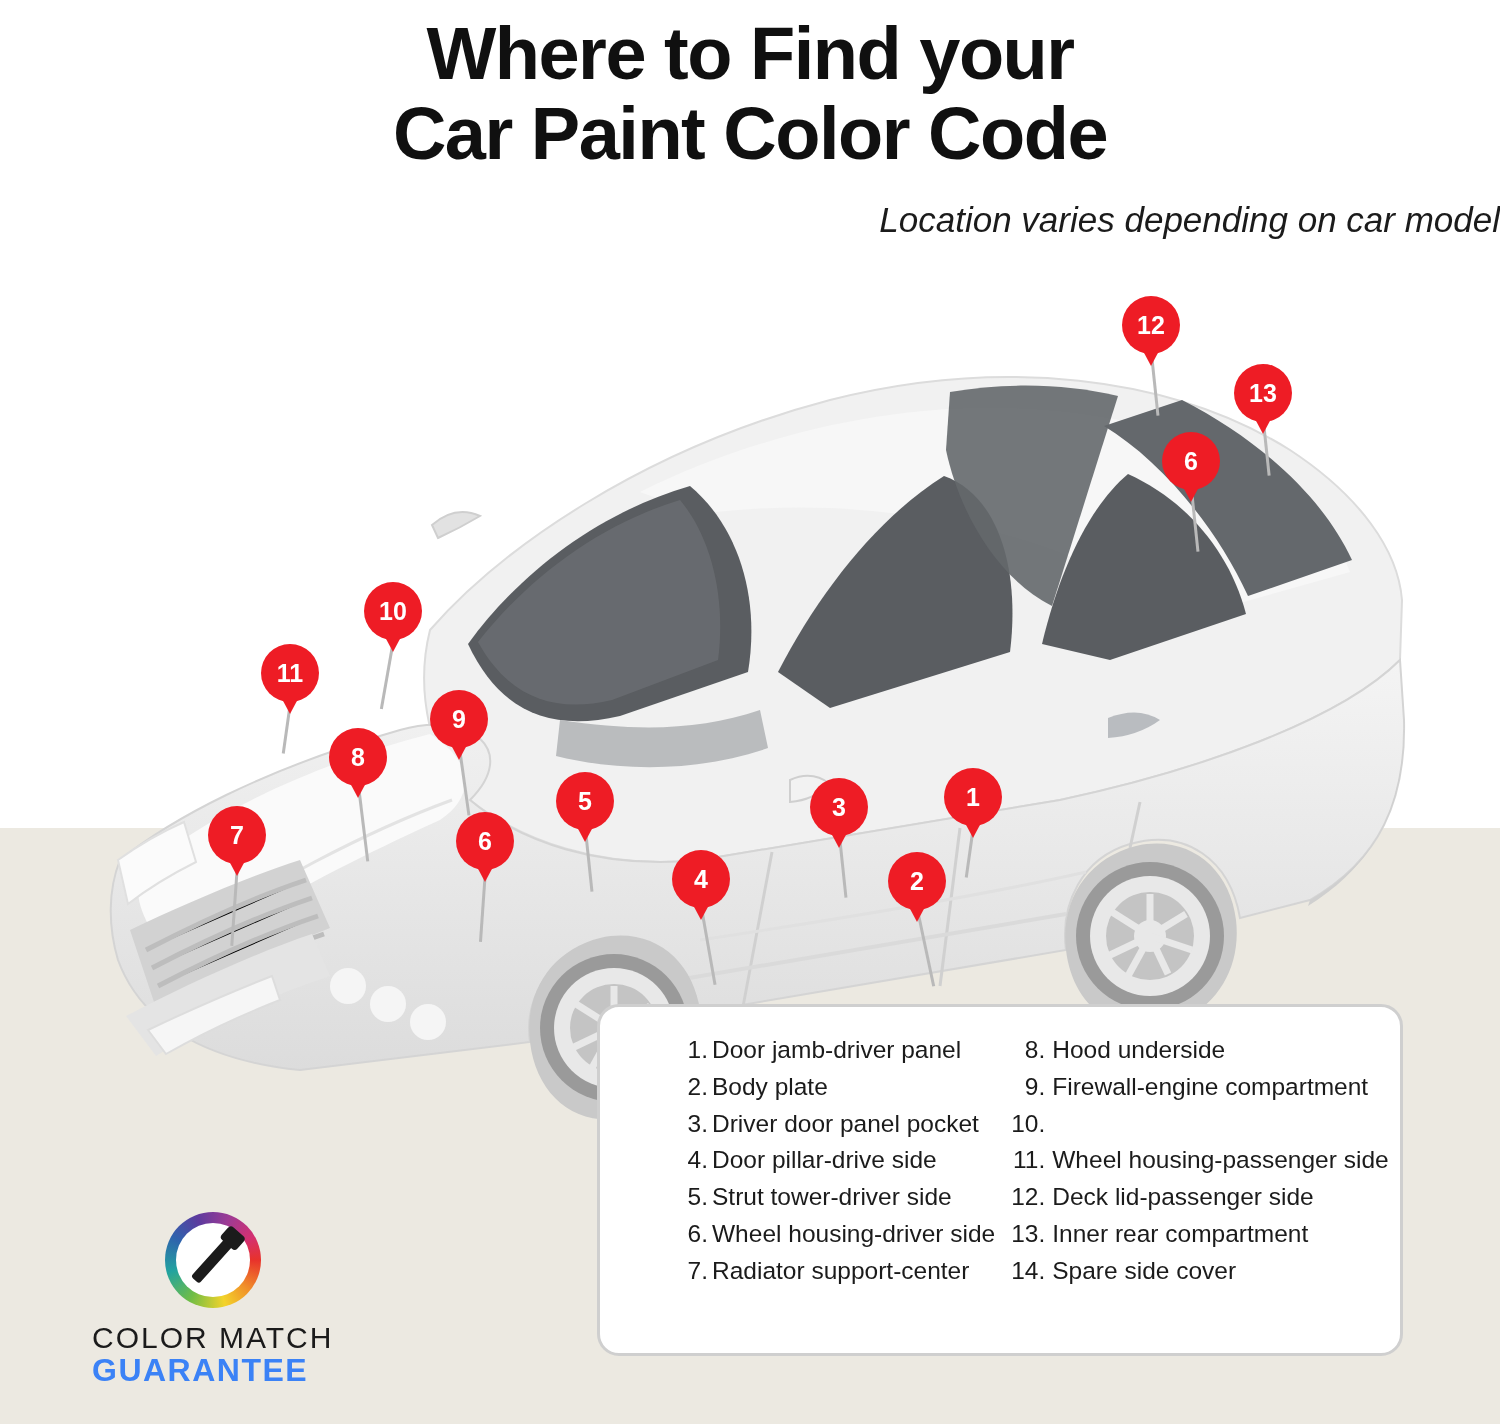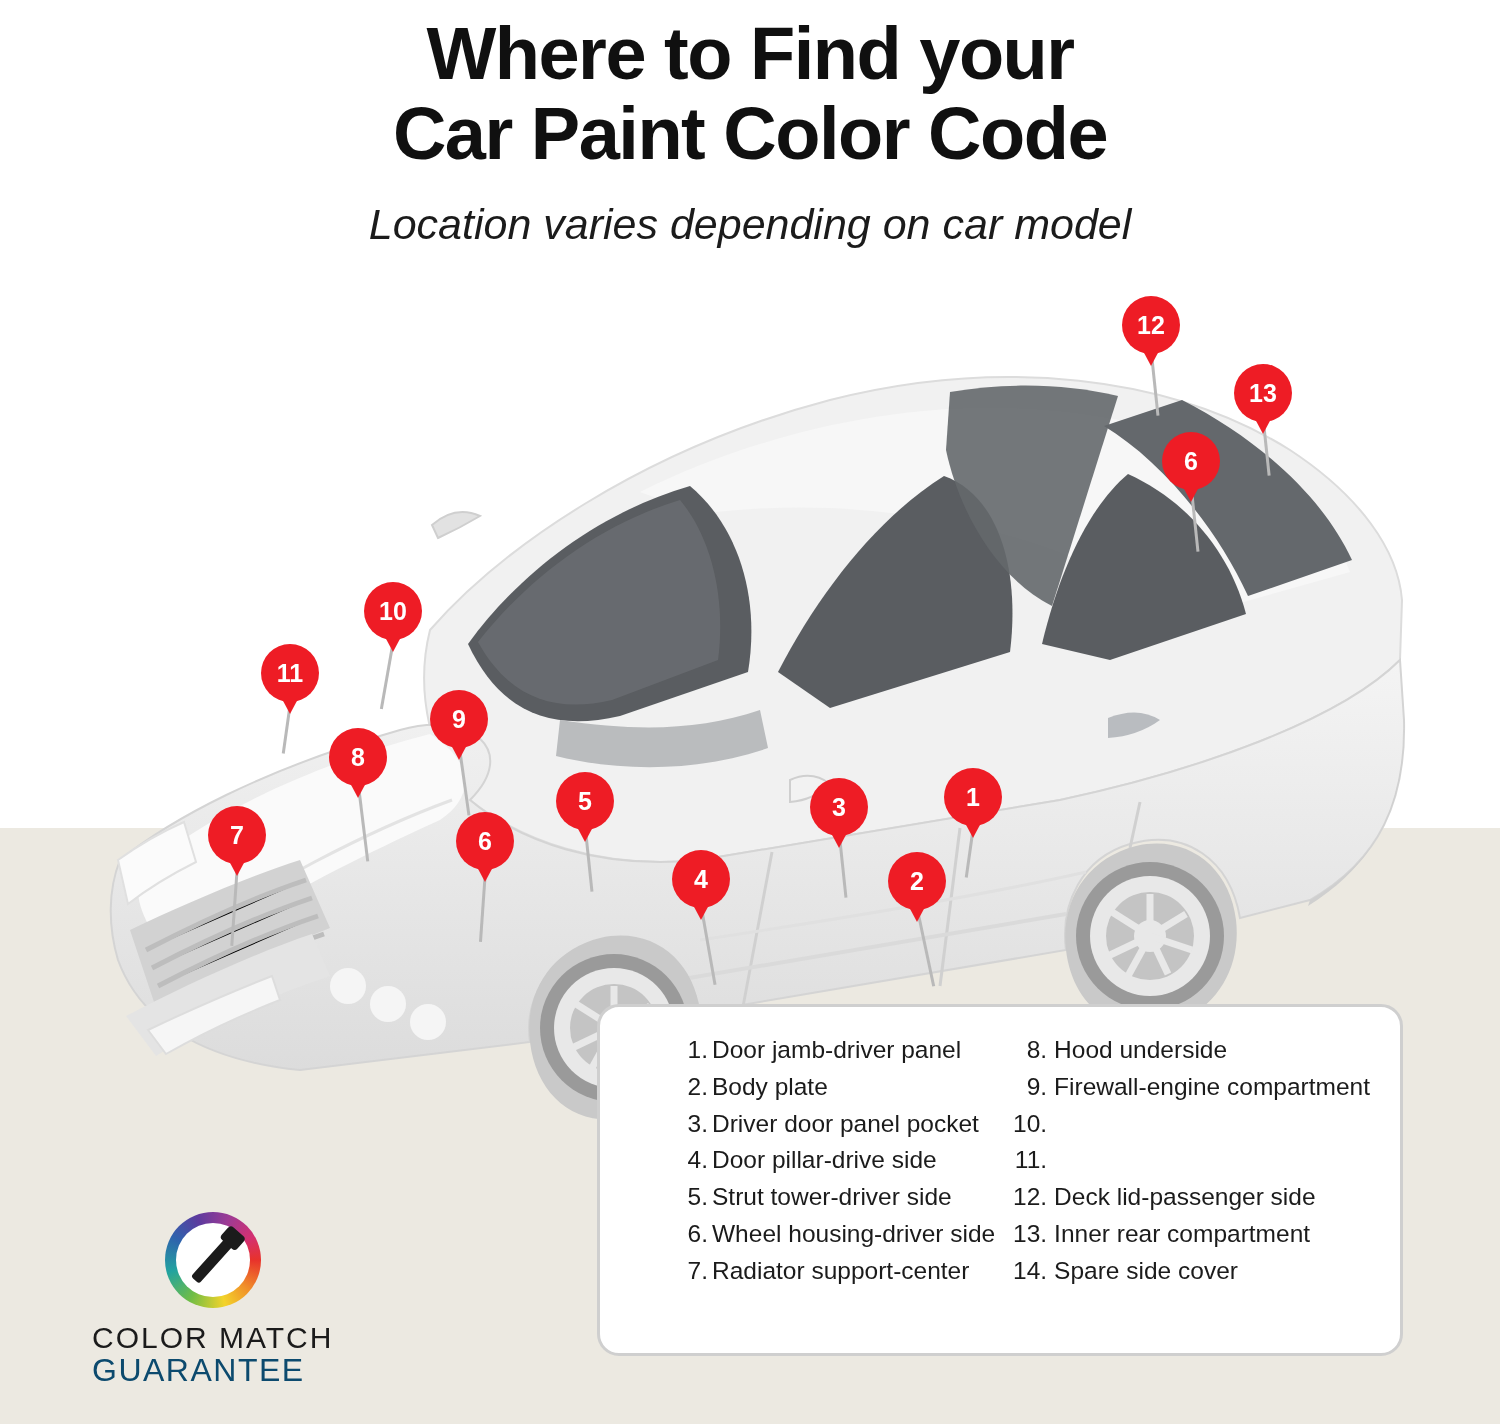--- a/index.html
+++ b/index.html
@@ -37,24 +37,25 @@
   .title {
     font-size: 74px;
     font-weight: bold;
     line-height: 1.08;
     letter-spacing: -1.5px;
     color: #101010;
     padding-top: 14px;
     white-space: pre-line;
   }
   .subtitle {
-    font-size: 43px;
+    font-size: 35px;
     font-style: italic;
     color: #1b1b1b;
     margin-top: 26px;
+    text-align: right;
   }
   
   .car-wrap {
     position: absolute;
     left: 0;
     top: 300px;
     width: 1500px;
     height: 820px;
   }
   
@@ -180,23 +181,23 @@
     border-radius: 4px;
   }
   .logo-text { line-height: 1.05; }
   .logo-line1 {
     font-size: 30px;
     letter-spacing: 2px;
     color: #1b1b1b;
   }
   .logo-line2 {
     font-size: 32px;
-    font-weight: normal;
+    font-weight: bold;
     letter-spacing: 1.5px;
-    color: #0c4a6e;
+    color: #3b82f6;
   }
 </style>
 </head>
 <body>
 
 <div id="page">
 
   <div class="ground"></div>
 
   <div class="header">
@@ -441,20 +442,21 @@
         </div>
         <div class="legend-item">
           <span class="legend-num">9.</span>
           <span>Firewall-engine compartment</span>
         </div>
         <div class="legend-item">
           <span class="legend-num">10.</span>
         </div>
         <div class="legend-item">
           <span class="legend-num">11.</span>
+          <span>Wheel housing-passenger side</span>
         </div>
         <div class="legend-item">
           <span class="legend-num">12.</span>
           <span>Deck lid-passenger side</span>
         </div>
         <div class="legend-item">
           <span class="legend-num">13.</span>
           <span>Inner rear compartment</span>
         </div>
         <div class="legend-item">

